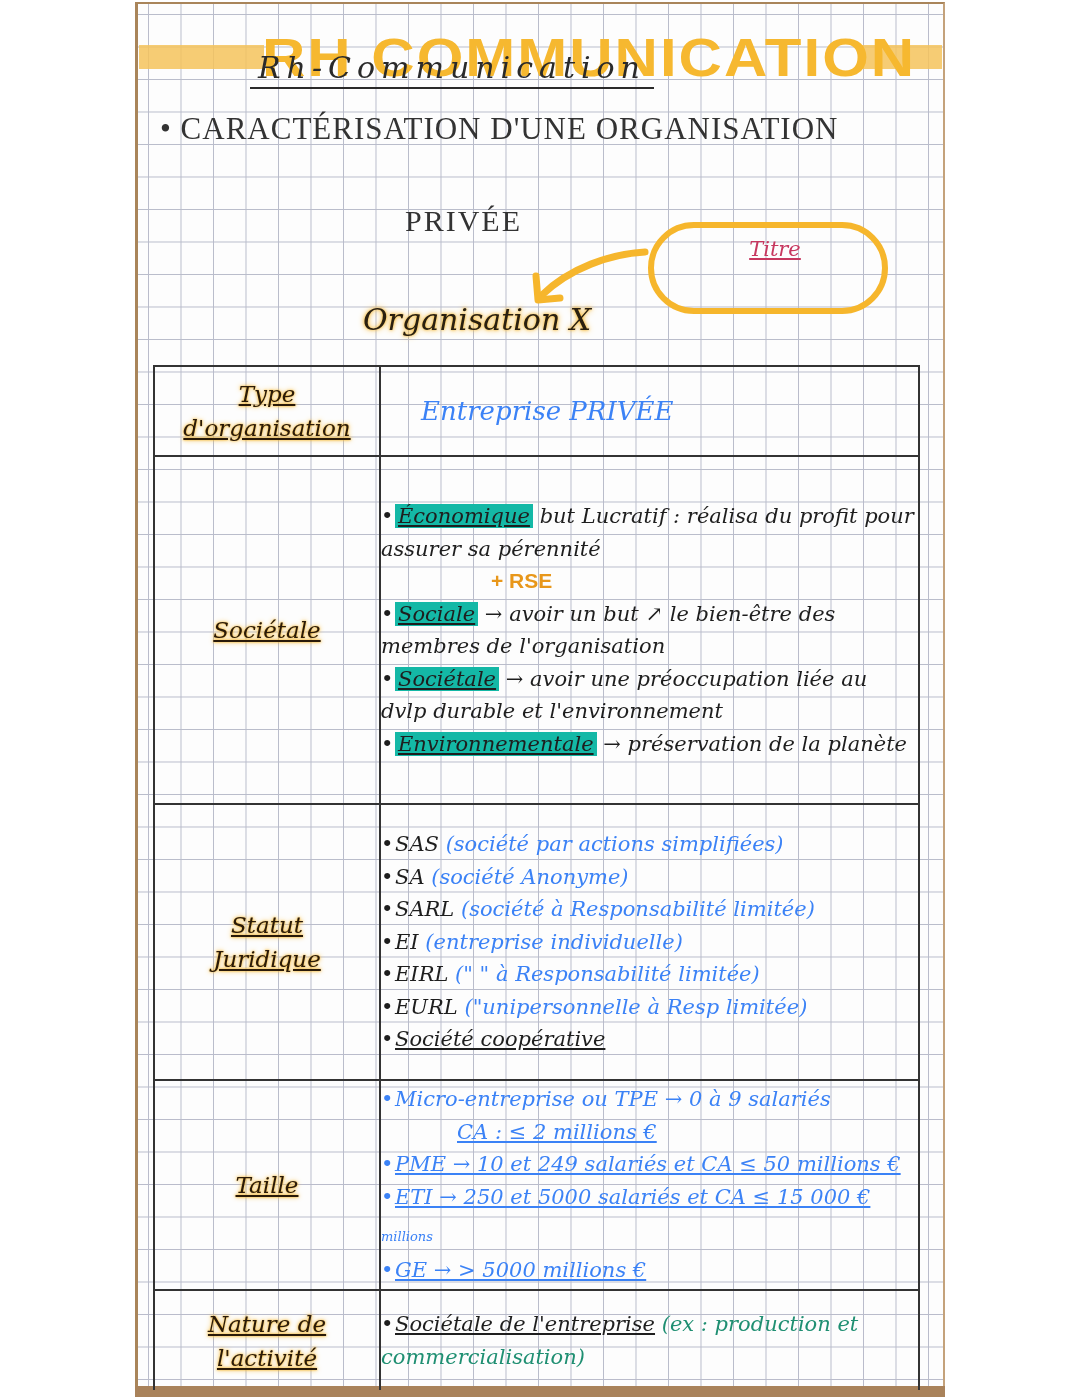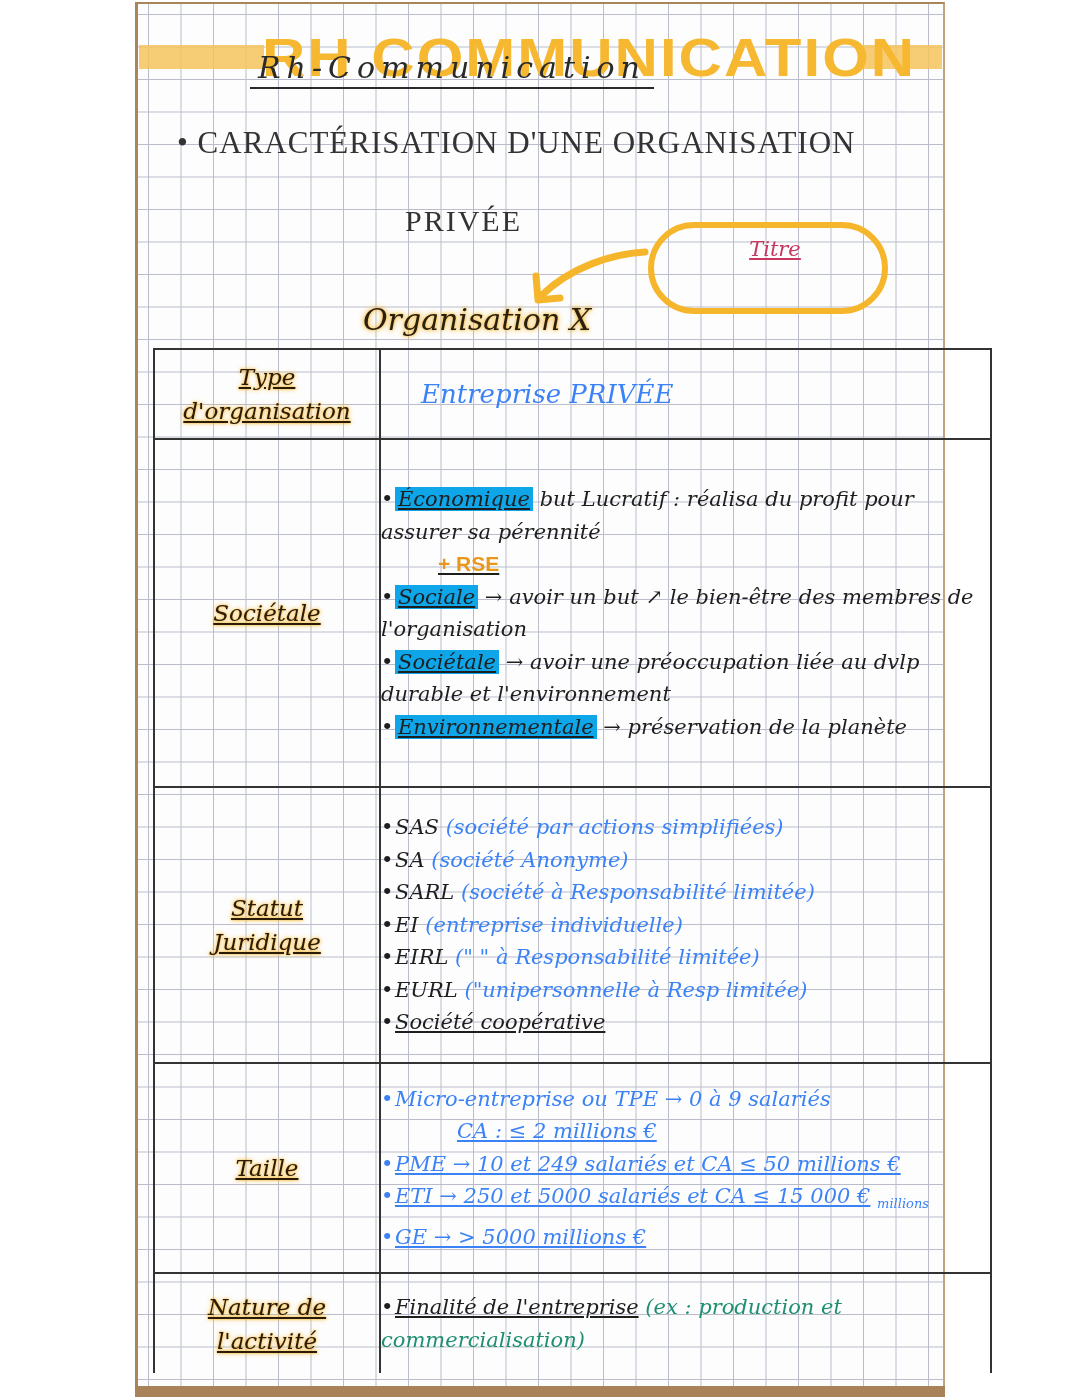--- a/index.html
+++ b/index.html
@@ -6,35 +6,35 @@
   body{width:1080px;height:1397px;position:relative;overflow:hidden;font-family:"DejaVu Sans",sans-serif;}
   .page{position:absolute;left:135px;top:2px;width:810px;height:1390px;background-color:#fdfdfd;
     background-image:linear-gradient(to right,#b9bccb 1px,transparent 1px),linear-gradient(to bottom,#b9bccb 1px,transparent 1px);
     background-size:32.5px 32.5px;background-position:10px 10px;
     border-left:3px solid #a9855a;border-top:2px solid #a9855a;border-right:2px solid #c4a27b;box-sizing:border-box;}
   .page-bottom{position:absolute;left:135px;top:1386px;width:810px;height:11px;background:#a9825a;}
   .title-band-left{position:absolute;left:139px;top:45px;width:125px;height:24px;background:#f4c35c;opacity:.85;}
   .title-band-right{position:absolute;left:858px;top:45px;width:84px;height:24px;background:#f4c35c;opacity:.85;}
   .title-big{position:absolute;left:262px;top:28px;font-family:"Liberation Sans",sans-serif;font-weight:bold;font-size:60px;letter-spacing:2px;color:#f6b830;line-height:1;height:62px;overflow:hidden;transform:scaleY(.9);}
   .title-script{position:absolute;left:250px;top:50px;font-family:"DejaVu Serif",serif;font-style:italic;font-size:30px;color:#2a2a2a;letter-spacing:6px;border-bottom:2px solid #2a2a2a;padding:0 8px 2px;}
-  .heading{position:absolute;left:160px;top:125px;font-family:"Liberation Serif",serif;font-size:31px;letter-spacing:1px;color:#333;margin-left:17px;}
+  .heading{position:absolute;left:160px;top:111px;font-family:"Liberation Serif",serif;font-size:31px;letter-spacing:1px;color:#333;}
   .subheading{position:absolute;left:405px;top:204px;font-family:"Liberation Serif",serif;font-size:30px;letter-spacing:2px;color:#333;}
   .cloud{position:absolute;left:648px;top:222px;width:240px;height:92px;border:6px solid #f6b62c;border-radius:48px;box-sizing:border-box;}
   .cloud-text{position:absolute;left:675px;top:232px;width:200px;text-align:center;font-family:"DejaVu Serif",serif;font-style:italic;font-size:21px;color:#c7375f;line-height:34px;}
   .arrow{position:absolute;left:520px;top:240px;}
   .org-title{position:absolute;left:363px;top:302px;font-family:"DejaVu Serif",serif;font-style:italic;font-size:30px;color:#2a2010;text-shadow:0 0 6px #f6b62c,0 0 3px #f6b62c;}
-  table.org{position:absolute;left:153px;top:348px;width:839px;border-collapse:collapse;}
+  table.org{position:absolute;left:153px;top:365px;width:767px;border-collapse:collapse;}
   table.org td{border:2.5px solid #333;vertical-align:middle;padding:0;}
   td.label{width:224px;text-align:center;}
   .lbl{font-family:"DejaVu Serif",serif;font-style:italic;font-size:23px;color:#2a1a08;text-decoration:underline;text-decoration-color:#2a1a08;text-shadow:0 0 5px #f6b62c,0 0 2px #f6b62c;line-height:34px;display:inline-block;}
   .content{padding:4px 6px 4px 8px;}
   .item{font-family:"DejaVu Serif",serif;font-style:italic;font-size:21px;line-height:32.5px;color:#1e1e1e;}
   .blue{color:#3b82f6;}
   .green{color:#1f8f72;}
-  .hl{background:#0ea5e9;padding:0 3px;text-decoration:underline;}
+  .hl{background:#14b8a6;padding:0 3px;text-decoration:underline;}
   .bullet{display:inline-block;width:14px;}
   .orange{color:#e8971a;font-weight:bold;font-style:normal;font-family:"Liberation Sans",sans-serif;}
   .center-line{padding-left:76px;}
   .small{font-size:13px;vertical-align:sub;}
 </style>
 </head>
 <body>
 
 <div class="page"></div>
 <div class="page-bottom"></div>
@@ -71,21 +71,21 @@
   </tr>
 
   <tr style="height:348px;">
     <td class="label">
       <span class="lbl">Sociétale</span>
     </td>
     <td class="content">
       <div class="item">
         <span class="bullet">•</span><span class="hl">Économique</span>
         <span>but Lucratif : réalisa du profit pour assurer sa pérennité</span>
-        <div style="padding-left:57px;text-decoration:underline;"><span class="orange">+ RSE</span></div>
+        <div style="padding-left:110px;"><span class="orange">+ RSE</span></div>
       </div>
       <div class="item">
         <span class="bullet">•</span><span class="hl">Sociale</span>
         <span>→ avoir un but ↗ le bien-être des membres de l'organisation</span>
       </div>
       <div class="item">
         <span class="bullet">•</span><span class="hl">Sociétale</span>
         <span>→ avoir une préoccupation liée au dvlp durable et l'environnement</span>
       </div>
       <div class="item">
@@ -124,19 +124,19 @@
       <div class="item blue"><span class="bullet">•</span><span style="text-decoration:underline;">GE → &gt; 5000 millions €</span></div>
     </td>
   </tr>
 
   <tr style="height:100px;">
     <td class="label" style="border-bottom:none;">
       <span class="lbl" style="width:150px;">Nature de l'activité</span>
     </td>
     <td class="content" style="border-bottom:none;">
       <div class="item">
-        <span class="bullet">•</span><span style="text-decoration:underline;">Finalité de l'entreprise</span>
+        <span class="bullet">•</span><span style="text-decoration:underline;">Sociétale de l'entreprise</span>
         <span class="green">(ex : production et commercialisation)</span>
       </div>
     </td>
   </tr>
 </tbody>
   </table>
 
 </body></html>

